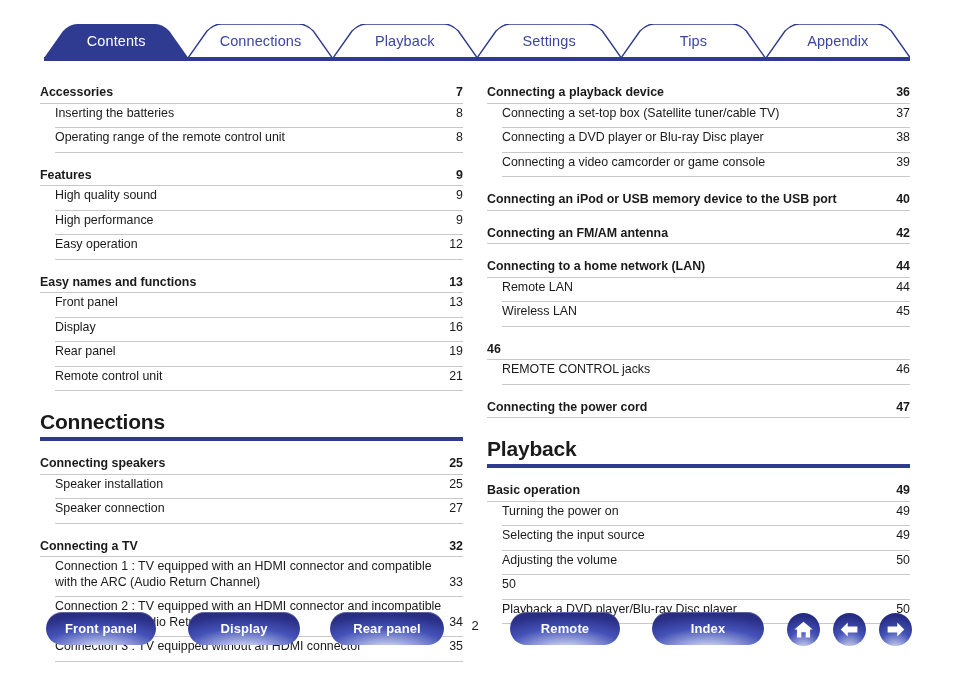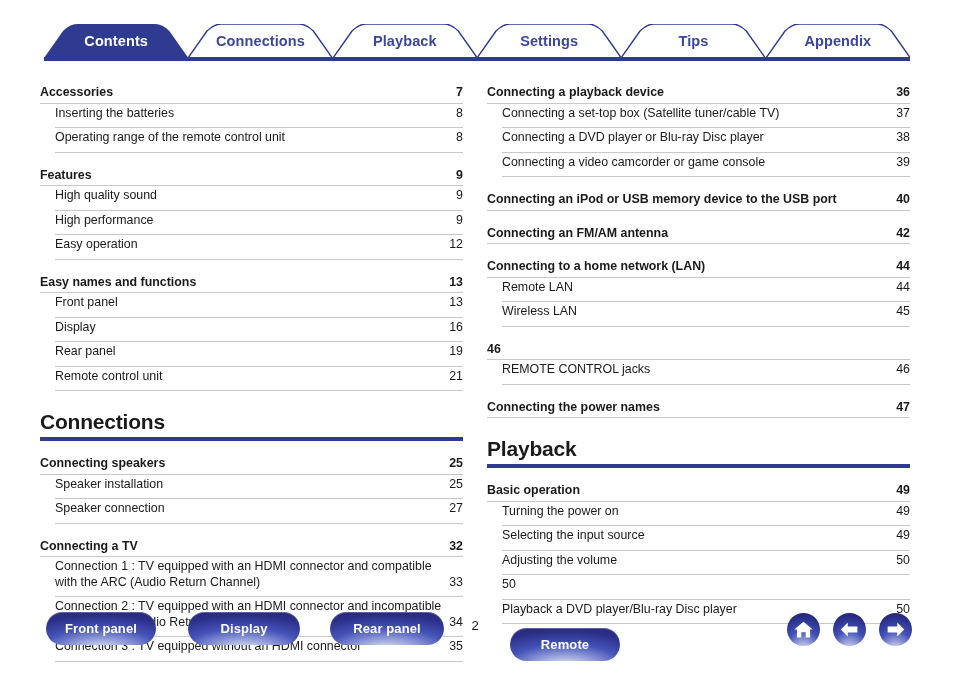--- a/index.html
+++ b/index.html
@@ -33,21 +33,21 @@
     background: #2e3b91;
   }
   .tab {
     position: absolute;
     top: 0;
     height: 34px;
     display: flex;
     align-items: center;
     justify-content: center;
     font-size: 14.5px;
-    font-weight: bold;
+    font-weight: normal;
     letter-spacing: 0.1px;
     box-sizing: border-box;
   }
   .tab .tab-shape {
     position: absolute;
     left: 0; top: 0;
     width: 100%;
     height: 100%;
   }
   .tab .tab-label {
@@ -334,21 +334,21 @@
         <div class="toc-page">45</div>
       </div>
       <div class="toc-row level1">
         <div class="toc-page">46</div>
       </div>
       <div class="toc-row level2">
         <div class="toc-text">REMOTE CONTROL jacks</div>
         <div class="toc-page">46</div>
       </div>
       <div class="toc-row level1">
-        <div class="toc-text">Connecting the power names</div>
+        <div class="toc-text">Connecting the power cord</div>
         <div class="toc-page">47</div>
       </div>
     </div>
     <div class="section-title">Playback</div>
     <div class="section-rule"></div>
     <div class="toc-group">
       <div class="toc-row level1">
         <div class="toc-text">Basic operation</div>
         <div class="toc-page">49</div>
       </div>
@@ -378,22 +378,25 @@
   <div class="page-no" style="left: 455px;">2</div>
 <div class="pill" style="left: 46px; width: 110px;">
       <span>Front panel</span>
     </div>
     <div class="pill" style="left: 188px; width: 112px;">
       <span>Display</span>
     </div>
     <div class="pill" style="left: 330px; width: 114px;">
       <span>Rear panel</span>
     </div>
-    <div class="pill" style="left: 510px; width: 110px; margin-top: 16px;">
+    <div class="pill" style="left: 510px; width: 110px;">
       <span>Remote</span>
+    </div>
+    <div class="pill" style="left: 652px; width: 112px;">
+      <span>Index</span>
     </div>
     <div class="circle-btn" style="left: 787px;">
       <svg width="21" height="21" viewBox="0 0 24 24">
         <path fill="#ffffff" d="M12 3 L1.5 12 H4.5 V21 H9.5 V15 H14.5 V21 H19.5 V12 H22.5 Z"></path>
       </svg>
     </div>
     <div class="circle-btn" style="left: 833px;">
       <svg width="21" height="21" viewBox="0 0 24 24">
         <path fill="#ffffff" d="M10 4 L2 12 L10 20 V15.5 H21 V8.5 H10 Z"></path>
       </svg>

